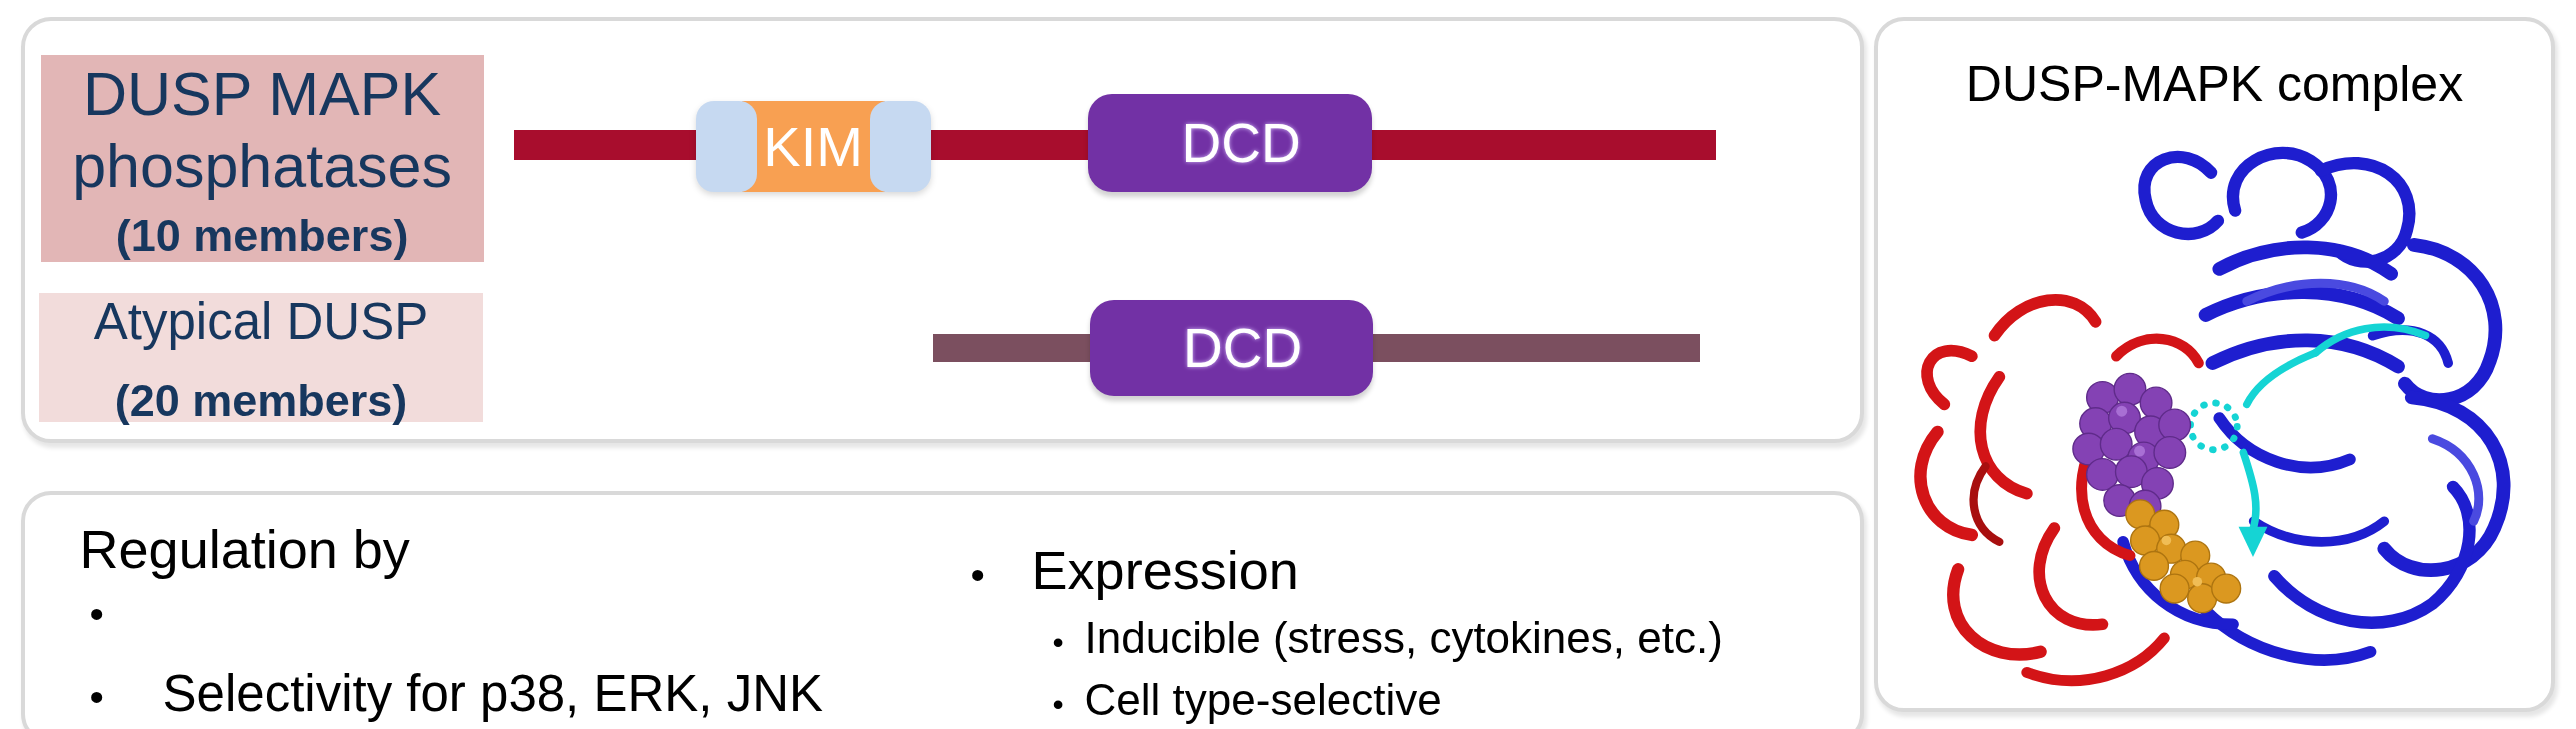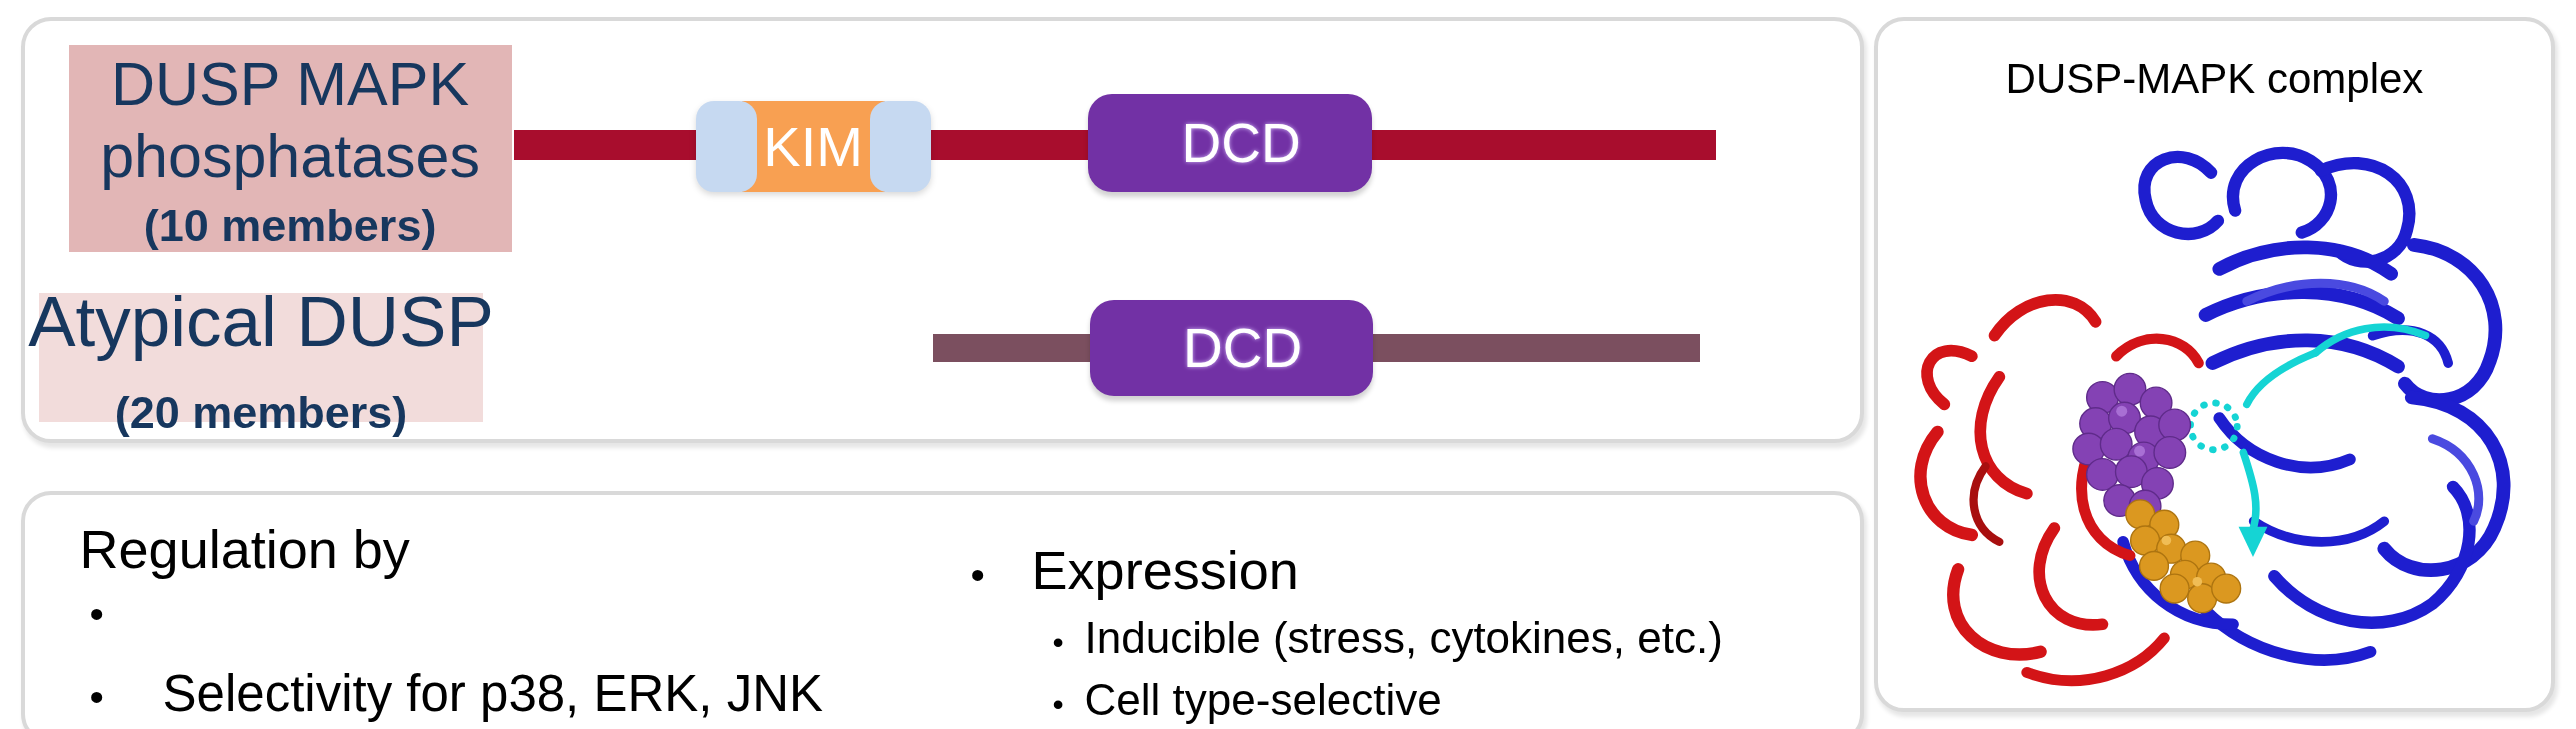--- a/index.html
+++ b/index.html
@@ -14,25 +14,25 @@
   }
   #panel-domains{left:20.6px;top:17px;width:1843px;height:426px;}
   #panel-notes{left:20.6px;top:459px;width:1843px;height:253px;margin-top:32px;}
   #panel-structure{left:1874px;top:17px;width:681px;height:695px;}
 
   
   .label-box{
     position:absolute;display:flex;flex-direction:column;align-items:center;
     justify-content:center;text-align:center;color:#17375e;
   }
-  #label-box-dusp{left:16px;top:24px;width:443px;height:207px;background:#e2b6b6;margin-left:28px;}
+  #label-box-dusp{left:16px;top:34px;width:443px;height:207px;background:#e2b6b6;}
   #label-box-atypical{left:14.4px;top:272px;width:444px;height:129px;background:#f2dcdb;}
   .label-main{font-size:61px;line-height:1.17;white-space:nowrap;}
   .label-sub{font-size:45px;line-height:1.0;margin-top:11px;white-space:nowrap;font-weight:bold;}
-  #label-box-atypical .label-main{font-size:71px;}
+  #label-box-atypical .label-main{font-size:51px;}
   #label-box-atypical .label-sub{margin-top:26px;}
 
   .backbone{position:absolute;}
   #backbone-dusp{left:489px;top:109px;width:1202px;height:30px;background:#a80d2d;}
   #backbone-atypical{left:908px;top:313px;width:767px;height:27.5px;background:#7b4f5f;}
 
   #kim-domain{
     position:absolute;left:671px;top:80px;width:235px;height:91px;
     display:flex;
     filter:drop-shadow(0 3.4px 3.4px rgba(0,0,0,0.15));
@@ -66,21 +66,21 @@
   #note-b1 .bullet,#note-b2 .bullet{width:73px;font-size:41px;}
   #note-expr{left:946px;top:44px;font-size:54px;}
   #note-expr .bullet{width:61px;font-size:41px;}
   #note-s1{left:1028px;top:118px;}
   #note-s2{left:1028px;top:180px;}
   #note-s1 .bullet,#note-s2 .bullet{width:32px;font-size:32px;}
 
   
   #structure-title{
     position:absolute;left:0;top:34px;width:100%;text-align:center;
-    color:#000;font-size:42px;white-space:nowrap;
+    color:#000;font-size:50px;white-space:nowrap;
   }
   #structure-art{position:absolute;left:10.3px;top:107px;}
   .ribbon{fill:none;stroke-linecap:round;stroke-linejoin:round;}
 </style>
 </head>
 <body>
 
 <div class="panel" id="panel-domains">
 
   <div class="label-box" id="label-box-dusp">

